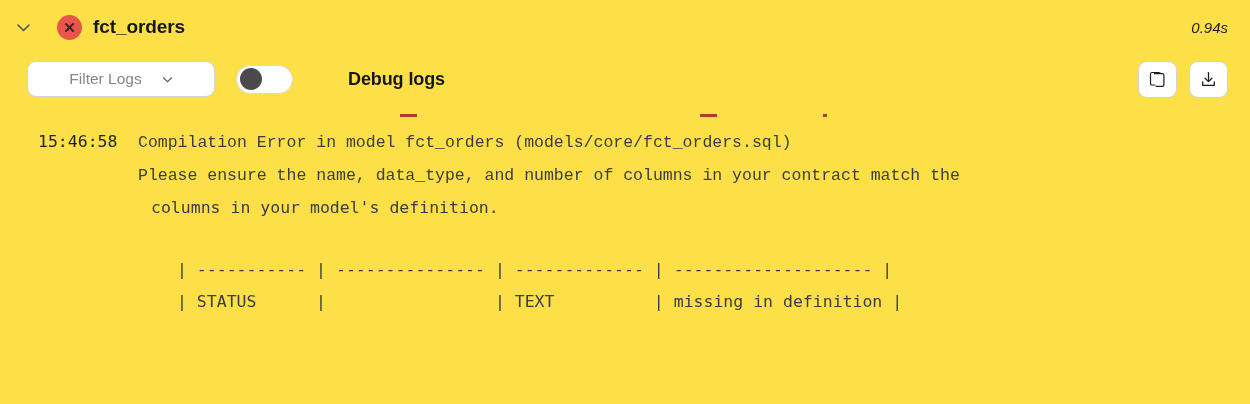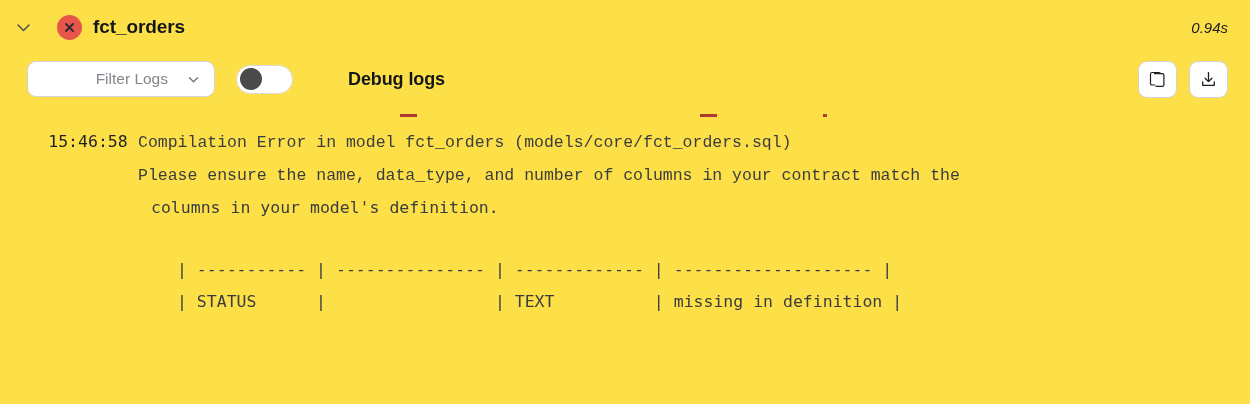--- a/index.html
+++ b/index.html
@@ -87,21 +87,21 @@
   }
 
   .filter-select {
     height: 36px;
     min-width: 188px;
     border: 1px solid #d2d3d7;
     border-radius: 9px;
     background: #ffffff;
     display: flex;
     align-items: center;
-    justify-content: flex-end;
+    justify-content: center;
     padding: 0 13px 0 15px;
     box-sizing: border-box;
     cursor: pointer;
   }
   .filter-select-label {
     font-size: 15.5px;
     color: #85868c;
     white-space: nowrap;
   }
   .filter-select svg { display: block; margin-left: 18px; }
@@ -184,21 +184,20 @@
     line-height: 32px;
     color: #3b3c40;
     white-space: pre;
   }
   .log-line .ts {
     color: #1f2023;
     display: inline-block;
     width: 138px;
     padding-left: 38px;
     box-sizing: border-box;
-    text-align: center;
   }
   .log-line .indent {
     display: inline-block;
     width: 138px;
   }
   .log-line .msg { color: #3b3c40; font-family: Liberation Mono, monospace; }
   .log-line.wrap-line { padding-left: 151px; }
   .log-line.table-line { padding-left: 177px; }
   .log-spacer { height: 30px; }
 </style>

